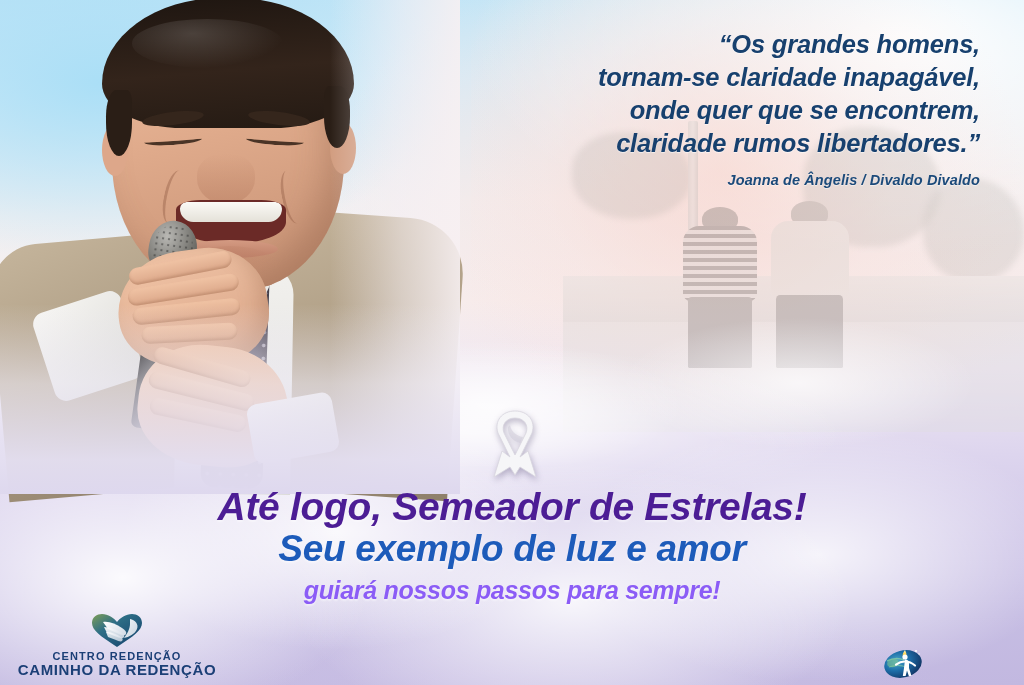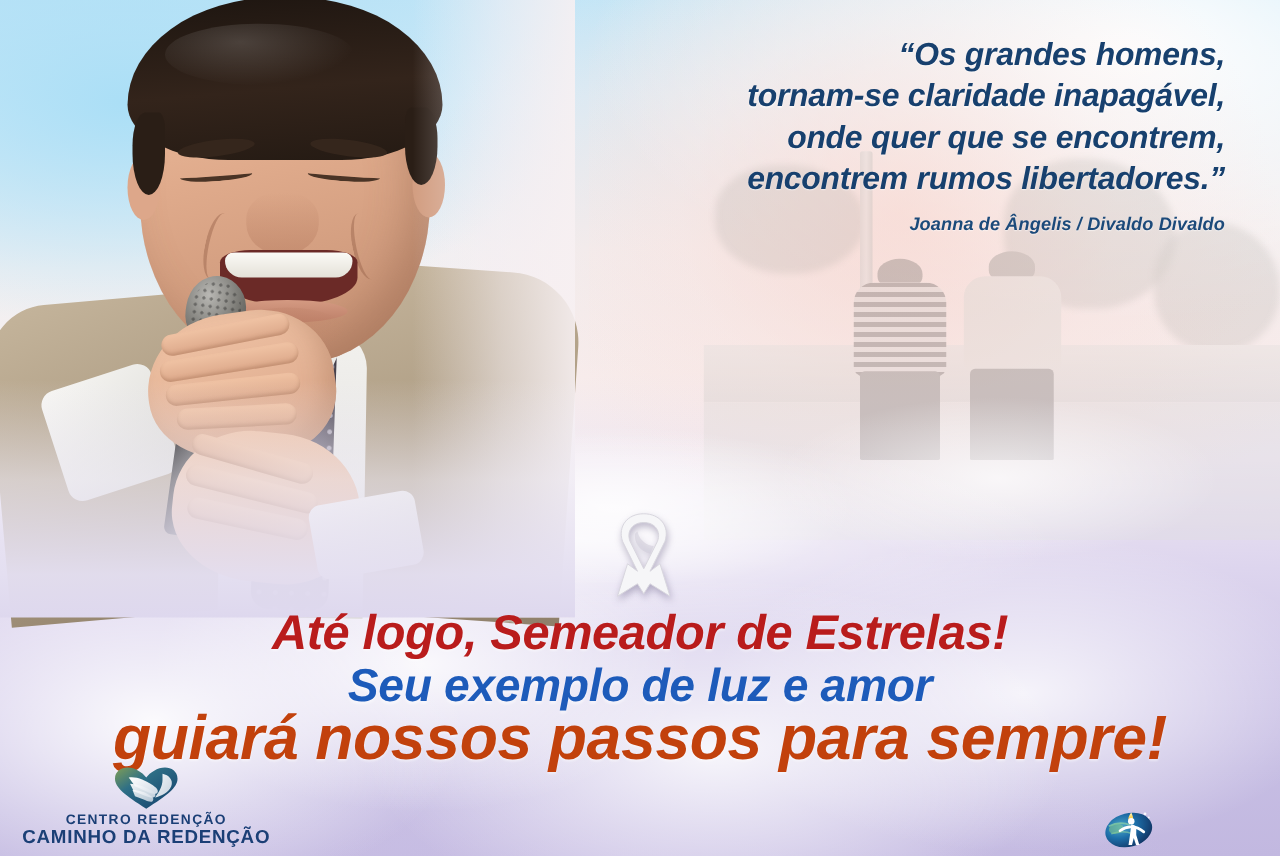--- a/index.html
+++ b/index.html
@@ -296,23 +296,23 @@
   .ribbon svg { display:block; filter: drop-shadow(1px 3px 3px rgba(90,80,120,0.38)); }
 
   
   .message {
     position: absolute; left: 0; top: 486px; width: 100%;
     text-align: center;
     font-style: italic; font-weight: bold;
     letter-spacing: -0.3px;
   }
   .msg-line { display:block; white-space: nowrap; }
-  .msg-line.l1 { font-size: 39px; line-height: 42px; color: #b91c1c; text-shadow: 0 2px 2px rgba(255,255,255,0.45); }
+  .msg-line.l1 { font-size: 39px; line-height: 42px; color: #4c1d95; text-shadow: 0 2px 2px rgba(255,255,255,0.45); }
   .msg-line.l2 { font-size: 37px; line-height: 41px; color: #1d5bba; text-shadow: 0 2px 2px rgba(255,255,255,0.45); }
-  .msg-line.l3 { font-size: 50px; line-height: 42px; color: #c2410c; text-shadow: 0 2px 2px rgba(255,255,255,0.45); }
+  .msg-line.l3 { font-size: 25px; line-height: 42px; color: #8b5cf6; text-shadow: 0 2px 2px rgba(255,255,255,0.45); }
 
   
   .logo-left  { position:absolute; left: 12px;  bottom: 6px; width: 210px; text-align:center; }
   .logo-right { position:absolute; right: 12px; bottom: 6px; width: 216px; text-align:center; }
   .logo-mark { height: 38px; display:flex; align-items:flex-end; justify-content:center; }
   .logo-mark svg { display:block; }
   .logo-text { color:#1b3f76; line-height:1.12; margin-top:1px; }
   .logo-t1 { font-size: 11px; font-weight: bold; letter-spacing: 1.1px; }
   .logo-t2 { font-size: 15px; font-weight: bold; letter-spacing: 0.6px; }
   .logo-right .logo-t2 { font-size: 15px; letter-spacing: 0.6px; }
@@ -395,21 +395,21 @@
 
       <div class="pt-fade-r"></div>
       <div class="pt-fade"></div>
     </div>
   </div>
 
   <div class="quote">
     <span class="quote-line">“Os grandes homens,</span>
     <span class="quote-line">tornam-se claridade inapagável,</span>
     <span class="quote-line">onde quer que se encontrem,</span>
-    <span class="quote-line">encontrem rumos libertadores.”</span>
+    <span class="quote-line">claridade rumos libertadores.”</span>
   </div>
   <div class="quote-author">Joanna de Ângelis / Divaldo Divaldo</div>
 
   <div class="ribbon">
     <svg width="70" height="80" viewBox="0 0 70 80">
       <path d="M35 6 C22 6 14 16 18 28 L30 52 L22 46 L14 72 L30 62 L35 70 L40 62 L56 72 L48 46 L40 52 L52 28 C56 16 48 6 35 6 Z
                M35 13 C44 13 49 20 46 28 L38 44 L35 50 L32 44 L24 28 C21 20 26 13 35 13 Z" fill="#f6f6f8" stroke="#d8d6de" stroke-width="0.8"></path>
       <path d="M30 20 C31 26 36 31 43 32 L40 38 C32 36 27 29 28 22 Z" fill="#cfccd8" opacity="0.55"></path>
     </svg>
   </div>

